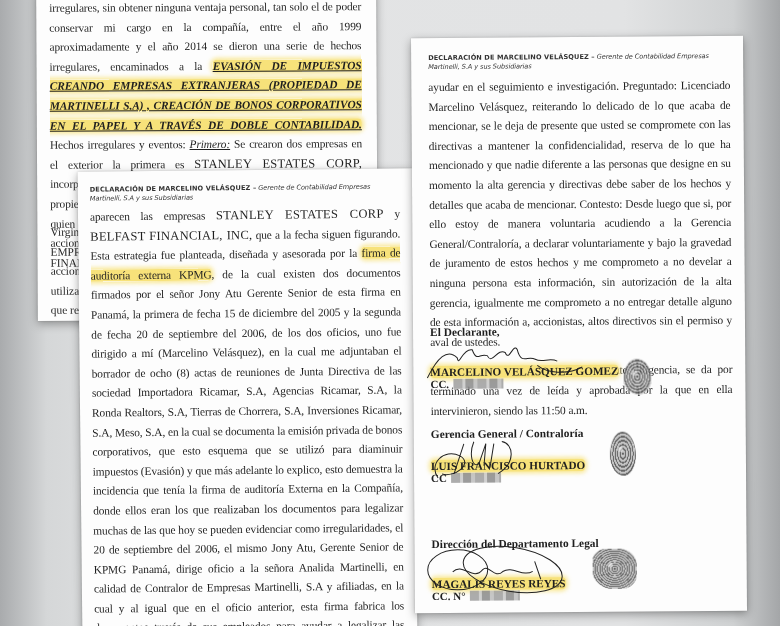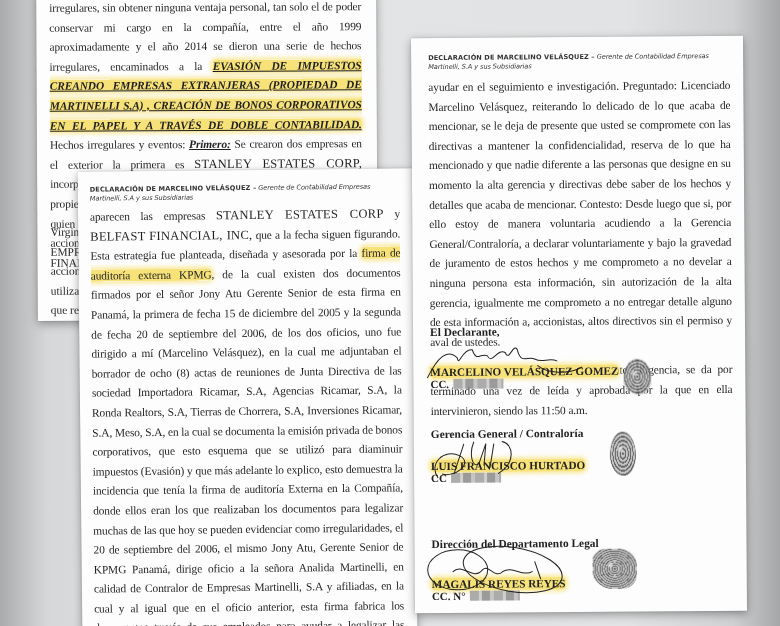--- a/index.html
+++ b/index.html
@@ -29,21 +29,21 @@
     .hdr {
       font-family: "DejaVu Sans", sans-serif; font-size: 6.6px; line-height: 9px;
       font-style: italic; color: #333; letter-spacing: -0.1px;
     }
     .p2 .hdr { position: absolute; left: 12px; top: 14px; width: 300px; }
     .p3 .hdr { position: absolute; left: 17px; top: 16px; width: 300px; }
     .hdr b { font-style: normal; font-weight: bold; letter-spacing: 0.1px; }
 
     .hl { background: #f7e27a; box-shadow: 0 0 4px 2px rgba(247,226,122,0.8); border-radius: 4px; }
     .hl-ital { font-style: italic; font-weight: bold; text-decoration: underline; }
-    .ul-ital { font-style: italic; font-weight: bold; text-decoration: underline; }
+    .ul-ital { font-style: italic; font-weight: normal; text-decoration: underline; }
     .caps { font-size: 12.5px; letter-spacing: 0.3px; }
 
     .p1 .clipcol {
       position: absolute; left: 13px; top: 232px; width: 70px;
       font-size: 11.4px; line-height: 19.6px;
     }
     .p1 .clipcol div { white-space: nowrap; overflow: hidden; }
 
     .para-gap { height: 10px; }
     .sig-block { position: absolute; left: 17px; font-size: 11.2px; font-weight: bold; }

